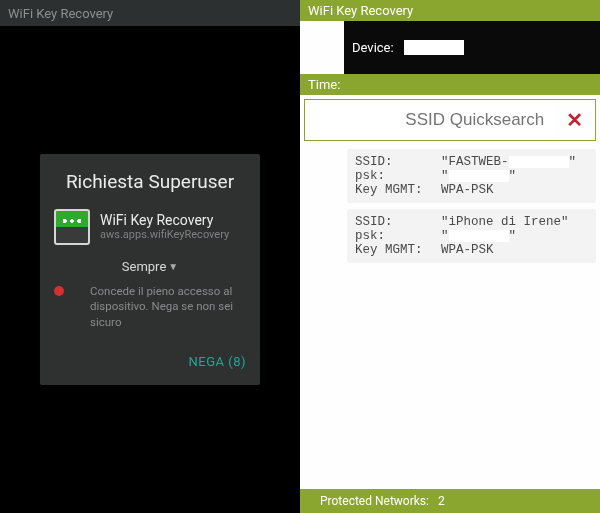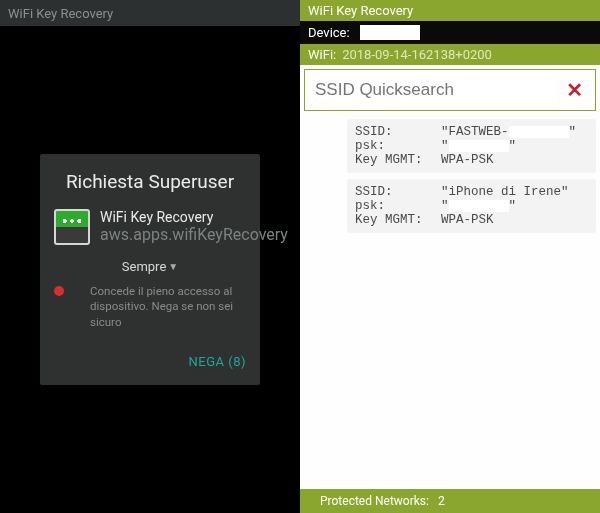--- a/index.html
+++ b/index.html
@@ -46,21 +46,21 @@
       position: relative; flex-shrink: 0;
     }
     .app-icon::before {
       content: ""; position: absolute; inset: 4px;
       background:
         radial-gradient(circle at 20% 25%, #fff 2px, transparent 2px),
         radial-gradient(circle at 50% 25%, #fff 2px, transparent 2px),
         radial-gradient(circle at 80% 25%, #fff 2px, transparent 2px);
     }
     .app-name { font-size: 14px; color: #eaeaea; }
-    .app-pkg  { font-size: 16px; color: #7d8282; }
+    .app-pkg  { font-size: 11px; color: #7d8282; }
     .duration-row {
       display: flex; align-items: center; justify-content: center; gap: 2px;
       font-size: 13px; color: #d7d7d7; margin-bottom: 10px;
     }
     .caret { font-size: 10px; color: #a9abab; }
     .warn-row { display: flex; gap: 26px; align-items: flex-start; margin-bottom: 14px; }
     .warn-dot {
       width: 10px; height: 10px; border-radius: 50%;
       background: #d62f2f; margin-top: 2px; flex-shrink: 0;
     }
@@ -69,36 +69,37 @@
     }
     .btn-row { display: flex; }
     .btn-row > div {
       flex: 1; text-align: right; padding: 10px 0;
       font-size: 13px; letter-spacing: .5px;
       color: #1fa798; cursor: pointer;
     }
 
     .right-pane { background: #fefefe; display: flex; flex-direction: column; }
     .band-olive { background: #8ba62f; color: #fff; font-size: 13px; padding: 3px 8px; }
-    .band-black { background: #0a0a0a; color: #fff; font-size: 13px; padding: 4px 8px; }
+    .band-black { background: #0a0a0a; color: #fff; font-size: 13px; padding: 19px 8px; margin-left: 44px; }
     .band-dev, .band-time { display: flex; gap: 6px; }
     .time-val { color: #dfe6c2; }
     .dev-mask {
       background: #fff; color: transparent;
       padding: 0 60px 0 0;
       display: inline-block; margin-left: 4px;
     }
     .search-row {
       display: flex; align-items: center;
       border: 1px solid #8ba62f; margin: 4px;
     }
     .search-input {
       flex: 1; border: none; outline: none;
       padding: 10px 10px; font-size: 17px; color: #6e6e6e;
       background: #fff;
+      text-align: right;
     }
     .search-close {
       padding: 8px 12px; font-size: 20px; color: #c91f2e;
       font-weight: bold; cursor: pointer;
     }
     .net-list { flex: 1; overflow: auto; padding: 4px; margin-left: 43px; }
     .net-card {
       background: #f3f3f3; border-radius: 3px;
       padding: 6px 8px; margin-bottom: 6px;
       font-family: "Courier New", monospace;
@@ -148,22 +149,21 @@
 
 <div class="pane right-pane">
   <div class="band-olive">WiFi Key Recovery</div>
 
   <div class="band-black band-dev">
     <span>Device:</span>
     <span class="dev-mask"></span>
   </div>
 
   <div class="band-olive band-time">
-    <span>WiFi:</span>
-    <span class="time-val">2018-09-14-162138+0200</span>
+    <span>Time:</span>
   </div>
 
   <div class="search-row">
     <input class="search-input" placeholder="SSID Quicksearch" style="">
     <div class="search-close">✕</div>
   </div>
 
   <div class="net-list">
     <div class="net-card">
       <div class="kv">

